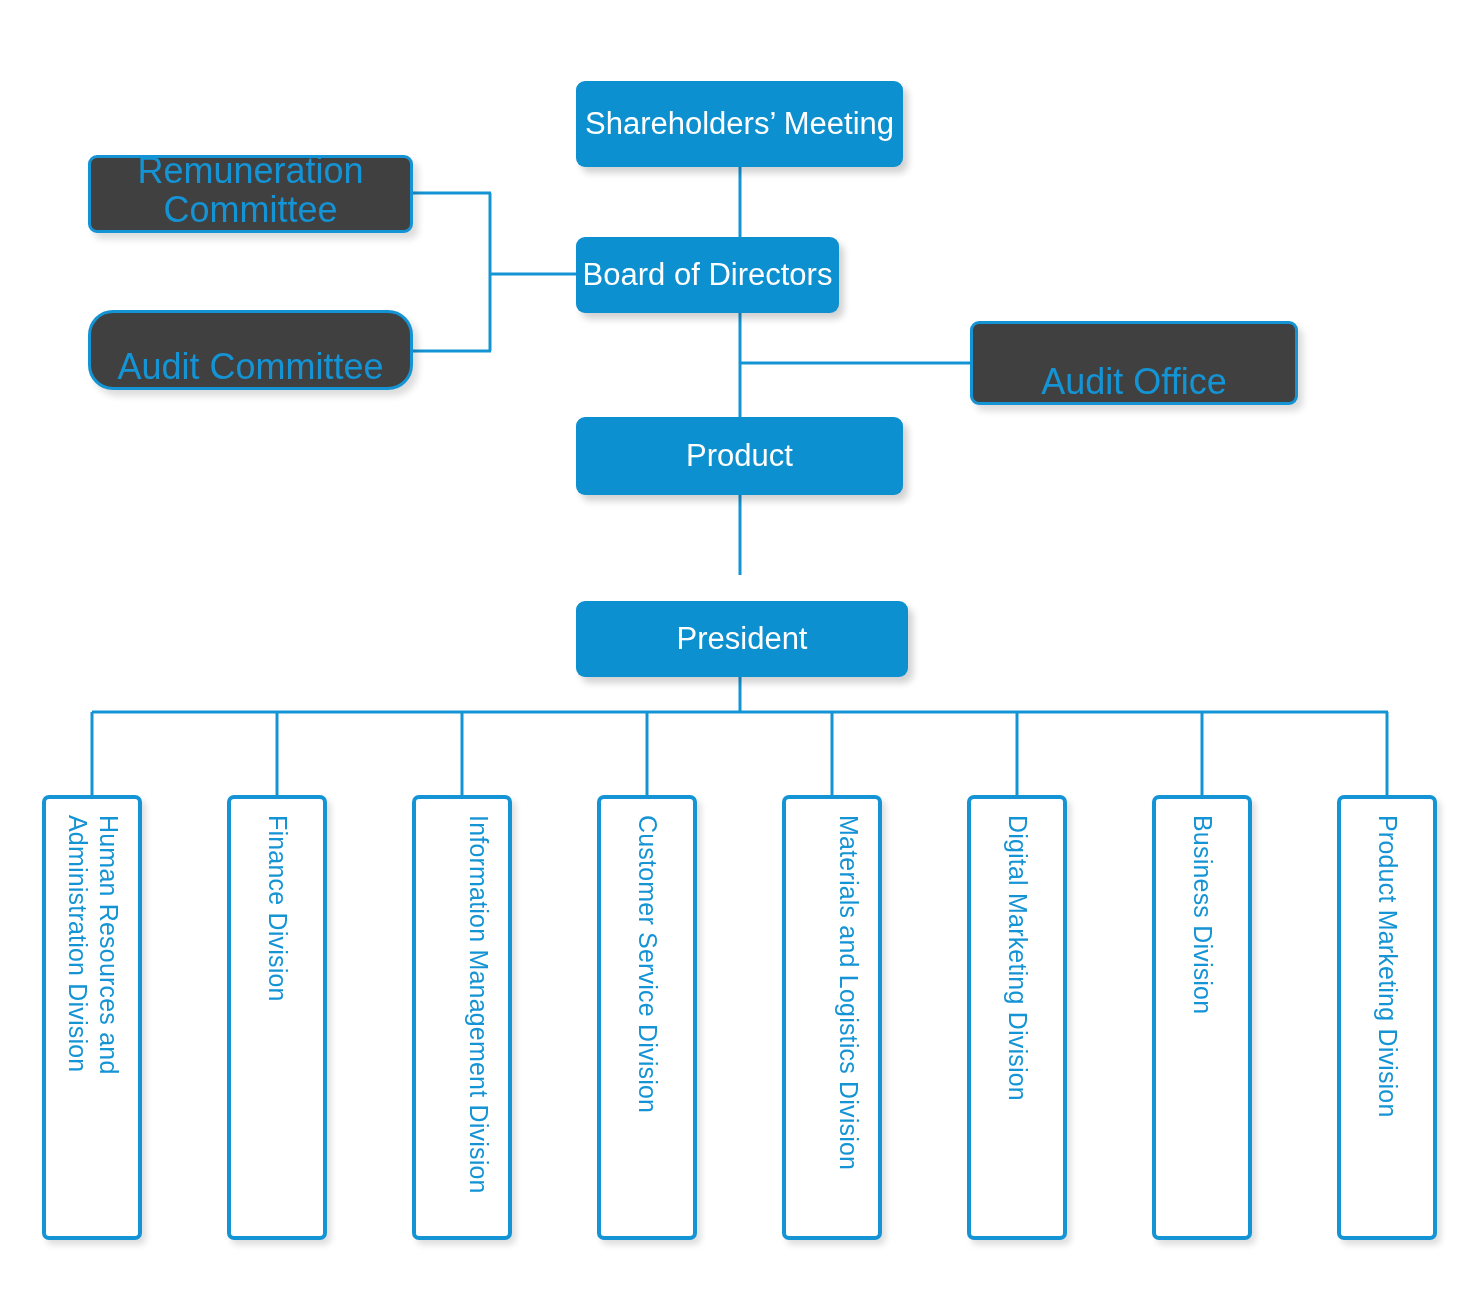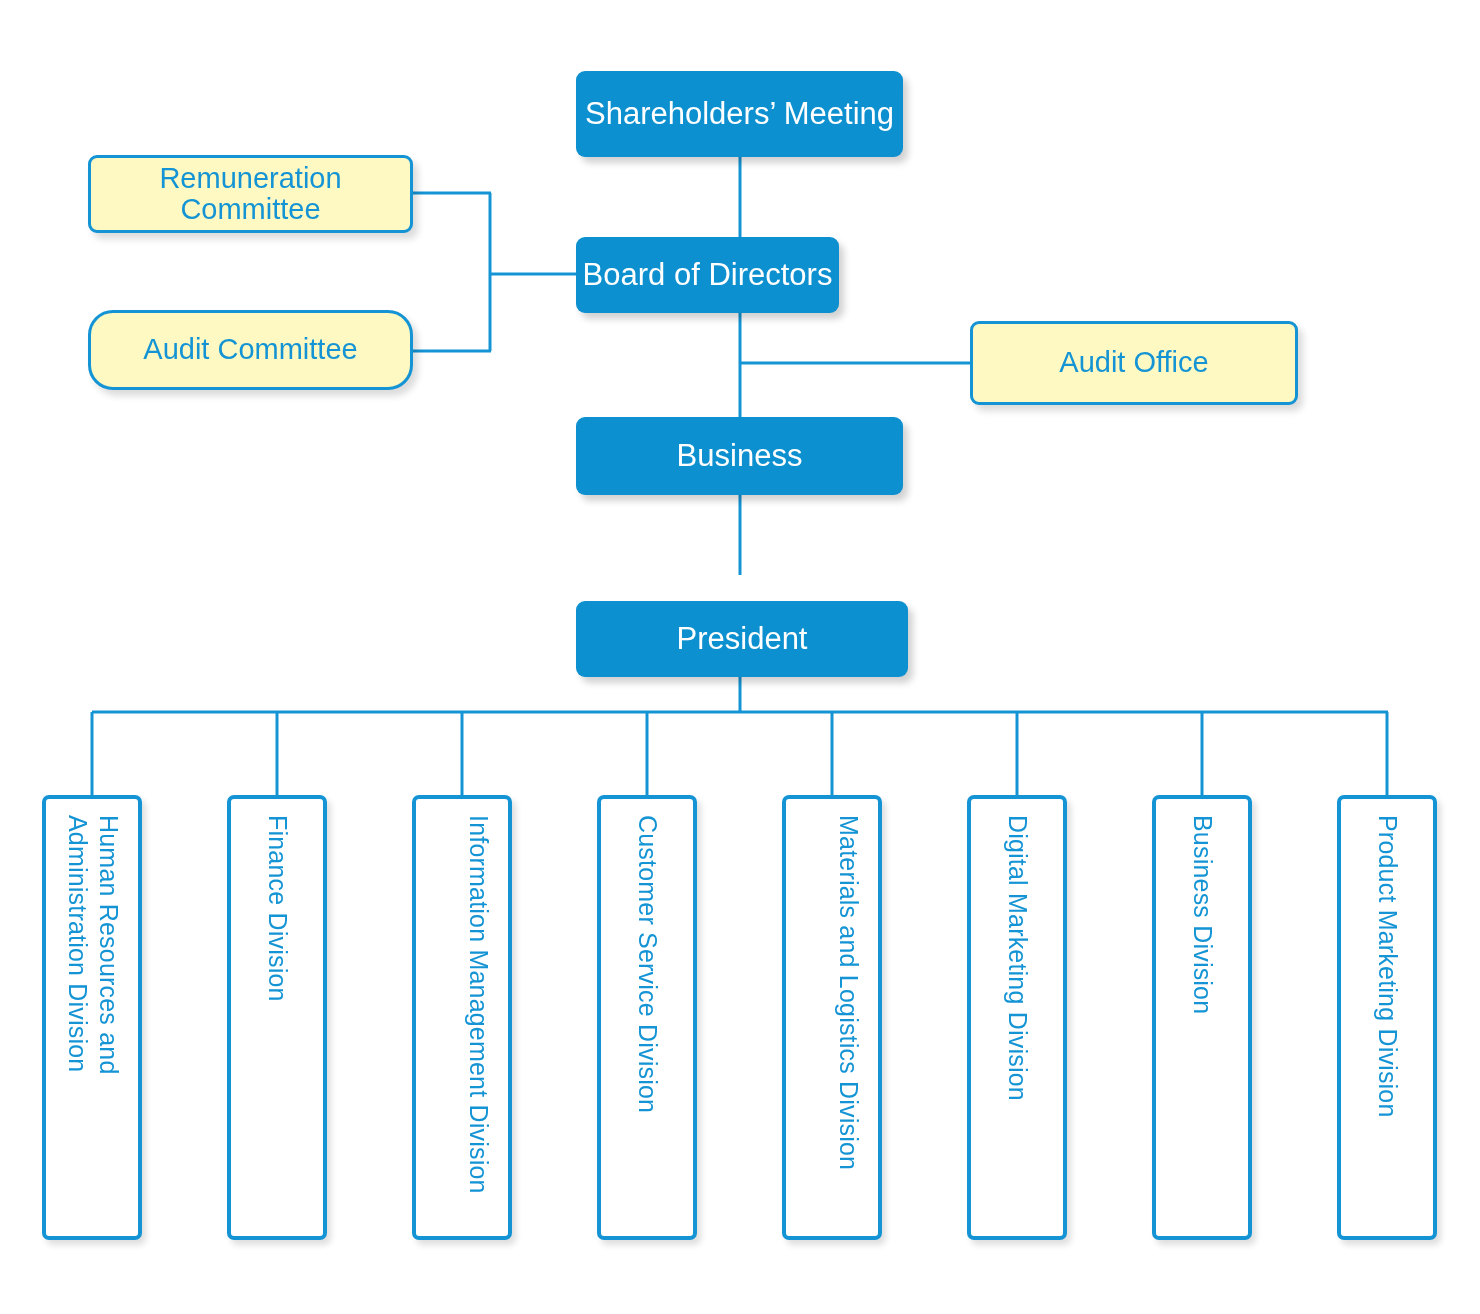--- a/index.html
+++ b/index.html
@@ -45,25 +45,26 @@
   .node.primary {
     background: #0d90d0;
     color: #ffffff;
     border: none;
     font-size: 31px;
     box-shadow: 5px 6px 7px rgba(0,0,0,0.18);
   }
 
   
   .node.secondary {
-    background: #fef9c3;
+    background: #404040;
     color: #1494d4;
     border: 3px solid #1494d4;
-    font-size: 29px;
+    font-size: 36px;
     box-shadow: 5px 6px 7px rgba(0,0,0,0.14);
+    align-items: flex-end;
   }
 
   
   .node.division {
     background: #ffffff;
     color: #1494d4;
     border: 4px solid #1494d4;
     border-radius: 7px;
     font-size: 25px;
     box-shadow: 4px 5px 6px rgba(0,0,0,0.13);
@@ -116,30 +117,30 @@
       <line x1="277" y1="712" x2="277" y2="797"></line>
       <line x1="462" y1="712" x2="462" y2="797"></line>
       <line x1="647" y1="712" x2="647" y2="797"></line>
       <line x1="832" y1="712" x2="832" y2="797"></line>
       <line x1="1017" y1="712" x2="1017" y2="797"></line>
       <line x1="1202" y1="712" x2="1202" y2="797"></line>
       <line x1="1387" y1="712" x2="1387" y2="797"></line>
     </g>
   </svg>
 
-  <div class="node primary" style="left:576px; top:71px; width:327px; height:86px;">
+  <div class="node primary" style="left:576px; top:81px; width:327px; height:86px;">
     <span>Shareholders’ Meeting</span>
   </div>
 
   <div class="node primary" style="left:576px; top:237px; width:263px; height:76px;">
     <span>Board of Directors</span>
   </div>
 
   <div class="node primary" style="left:576px; top:417px; width:327px; height:78px;">
-    <span>Business</span>
+    <span>Product</span>
   </div>
 
   <div class="node primary" style="left:576px; top:601px; width:332px; height:76px;">
     <span>President</span>
   </div>
 
   <div class="node secondary" style="left:88px; top:155px; width:325px; height:78px;">
     <span>Remuneration Committee</span>
   </div>
 

